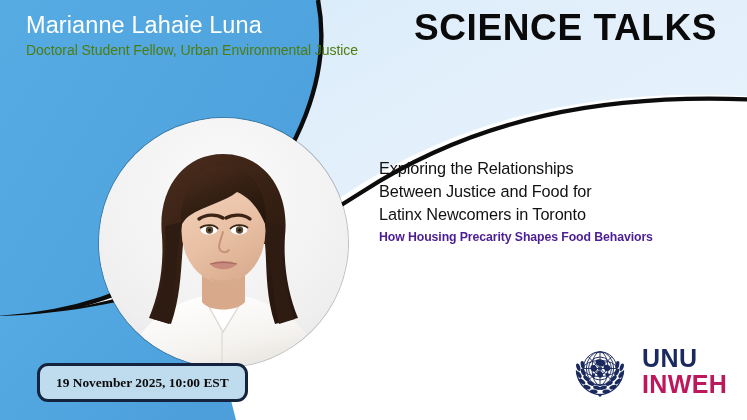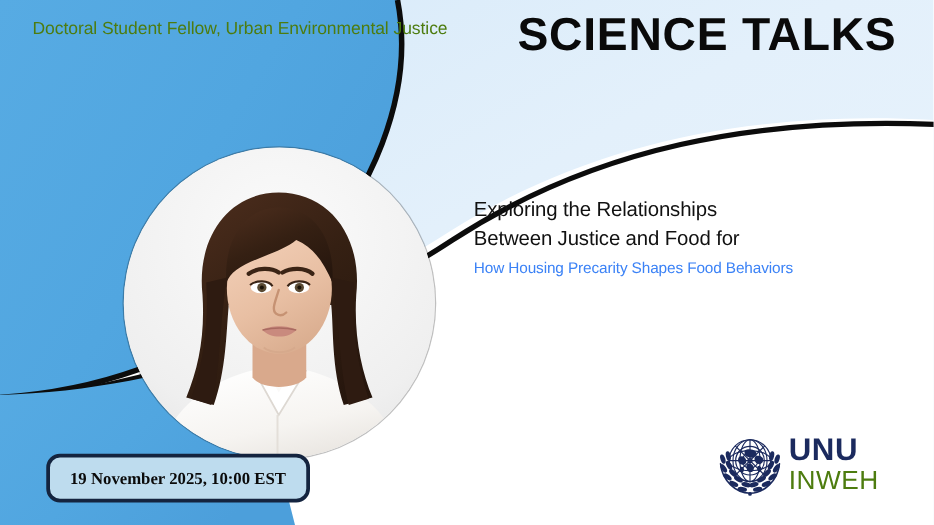--- a/index.html
+++ b/index.html
@@ -39,21 +39,21 @@
   }
 
   
   .talk-block { position:absolute; left:379px; top:157px; width:340px; z-index:6; }
   .talk-title {
     color:#111111; font-size:16.3px; font-weight:400;
     line-height:1.42; letter-spacing:-.1px;
   }
   .talk-title .ln { display:block; white-space:nowrap; }
   .talk-subtitle {
-    color:#3b82f6; font-size:12.3px; font-weight:400;
+    color:#4c1d95; font-size:12.3px; font-weight:700;
     margin-top:4px; letter-spacing:-.1px; white-space:nowrap;
   }
 
   
   .photo-wrap {
     position:absolute; left:99px; top:118px;
     width:249px; height:249px; border-radius:50%;
     overflow:hidden; z-index:5;
     background:#f2f2f2;
     box-shadow:0 0 0 1px rgba(0,0,0,.25);
@@ -70,29 +70,29 @@
     display:flex; align-items:center; justify-content:center;
     padding:0 16px;
     font-family:"Liberation Serif", serif;
     font-weight:700; font-size:13.4px; color:#0b0b0b;
     white-space:nowrap;
   }
   .badge-date { min-width:196px; }
   .badge-access { min-width:128px; }
 
   
-  .logo { position:absolute; left:569px; top:340px; z-index:7; display:flex; align-items:center; }
+  .logo { position:absolute; left:569px; top:340px; z-index:7; display:flex; align-items:center; gap:11px; }
   .logo-mark { width:62px; height:62px; }
   .logo-text { line-height:1; }
   .logo-text .l1 {
     display:block; color:#1b2a5e; font-size:25px; font-weight:700;
     letter-spacing:.4px;
   }
   .logo-text .l2 {
-    display:block; color:#4d7c0f; font-size:21px; font-weight:400;
+    display:block; color:#be185d; font-size:25px; font-weight:700;
     letter-spacing:.4px; margin-top:1px;
   }
 </style>
 </head>
 <body>
 
 <div id="poster">
 
   <svg class="bg-svg" viewBox="0 0 747 420">
     <defs>
@@ -143,20 +143,21 @@
              C 332,72 300,160 232,222
              C 170,279 92,312 0,318 Z" fill="url(#blueGrad)"></path>
     <path d="M318,0 C 332,72 300,160 232,222
              C 170,279 92,312 0,318" fill="none" stroke="#0c0c0c" stroke-width="4.4"></path>
 
     <path d="M0,316 C 70,314 140,300 200,278
              L 236,420 L 0,420 Z" fill="url(#blueGrad)"></path>
   </svg>
 
   <div class="speaker-block">
+    <div class="speaker-name">Marianne Lahaie Luna</div>
     <div class="speaker-role">Doctoral Student Fellow, Urban Environmental Justice</div>
   </div>
 
   <div class="series-title">SCIENCE TALKS</div>
 
   <div class="photo-wrap">
     <svg viewBox="0 0 249 249">
       <g clip-path="url(#photoClip)">
         <rect width="249" height="249" fill="url(#photoBg)"></rect>
 
@@ -199,20 +200,21 @@
 
         <path d="M112,160 C 118,165 131,165 137,160" stroke="#d6a98c" stroke-width="1.5" fill="none"></path>
       </g>
     </svg>
   </div>
 
   <div class="talk-block">
     <div class="talk-title">
       <span class="ln">Exploring the Relationships</span>
       <span class="ln">Between Justice and Food for</span>
+      <span class="ln">Latinx Newcomers in Toronto</span>
     </div>
     <div class="talk-subtitle">How Housing Precarity Shapes Food Behaviors</div>
   </div>
 
   <div class="badge-row">
     <div class="badge badge-date">19 November 2025, 10:00 EST</div>
   </div>
 
   <div class="logo">
     <svg class="logo-mark" viewBox="0 0 100 100">

